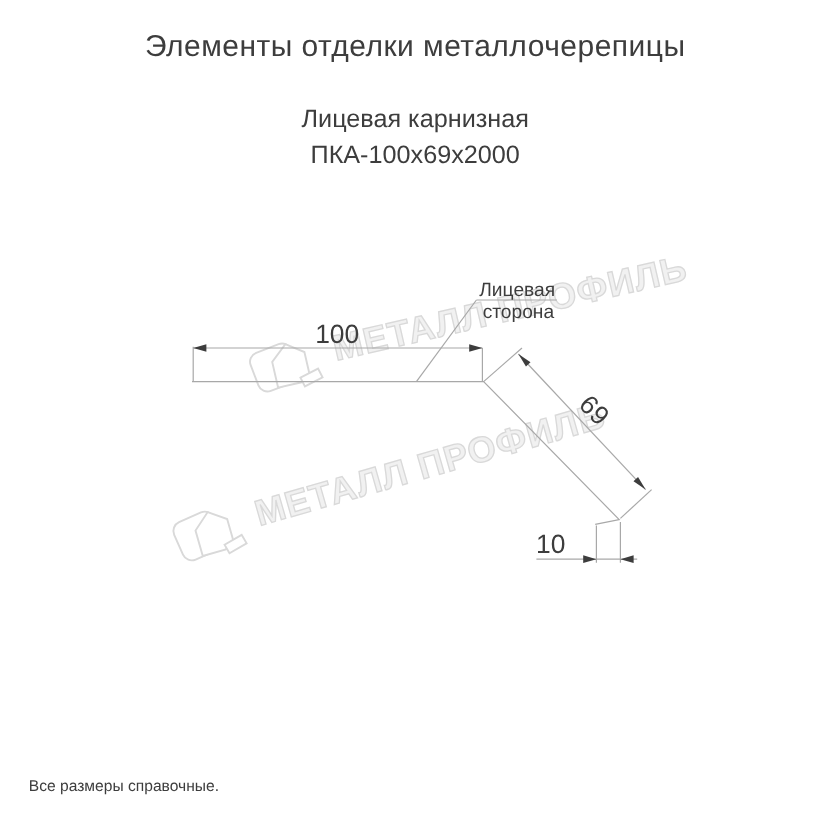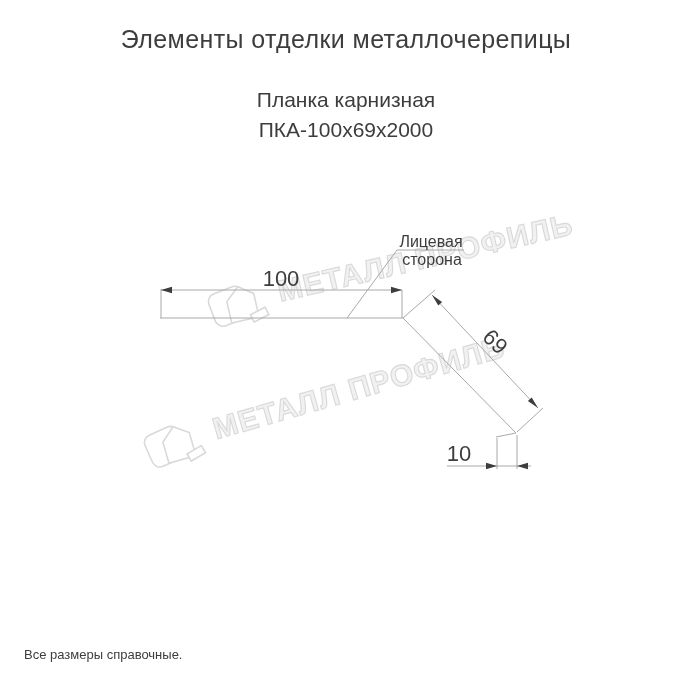--- a/index.html
+++ b/index.html
@@ -36,21 +36,21 @@
   .arrow { fill:#3d3d3d; stroke:none; }
   .dimtxt { font-size:22px; fill:#3d3d3d; }
   .lbltxt { font-size:16px; fill:#3d3d3d; }
 
   .footer { position:absolute; left:24px; top:647px; font-size:13px; color:#3d3d3d; line-height:16px; z-index:3;text-align:right; }
 </style>
 </head>
 <body>
 
 <div class="hdr title">Элементы отделки металлочерепицы</div>
-<div class="hdr product-name">Планка карнизная</div>
+<div class="hdr product-name">Лицевая карнизная</div>
 <div class="hdr product-code">ПКА-100х69х2000</div>
 
 <div class="watermark wm1">
   <svg class="wm-logo" width="64" height="52" viewBox="0 0 64 52">
     <rect x="3" y="12" width="36" height="34" rx="8" transform="rotate(-8 21 29)"></rect>
     <path d="M20 46 L20 24 L34 12 L48 22 L48 40 L40 46 Z"></path>
     <path d="M40 42 L56 38 L58 46 L42 50 Z"></path>
   </svg>
   <span class="wm-text">МЕТАЛЛ ПРОФИЛЬ</span>
 </div>

